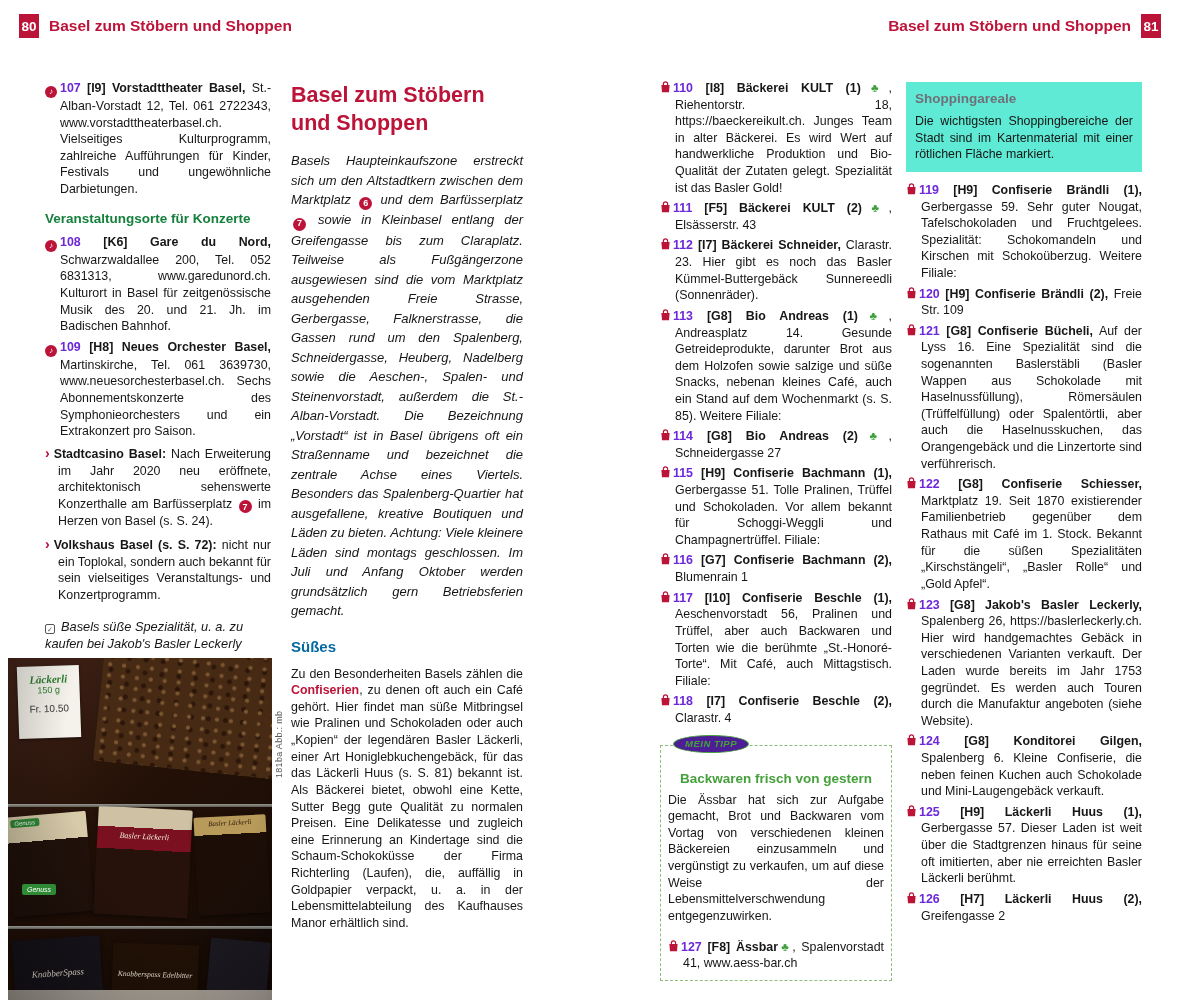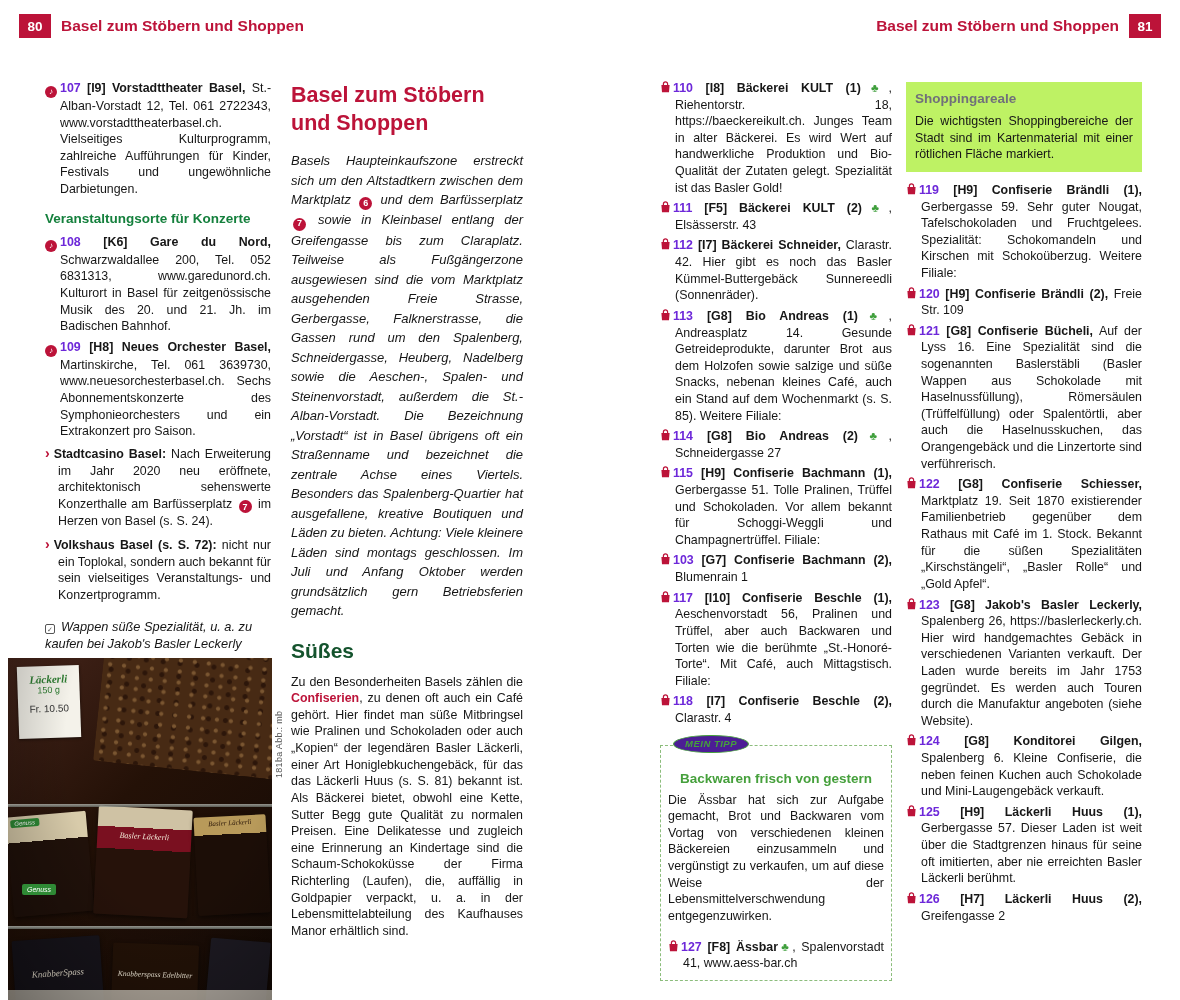--- a/index.html
+++ b/index.html
@@ -4,21 +4,21 @@
 <style>
   *{box-sizing:border-box}
   html,body{margin:0;padding:0}
   body{width:1180px;height:1000px;position:relative;background:#fff;overflow:hidden;
        font-family:"Liberation Sans",sans-serif;color:#161616}
 
   
   .hdr{position:absolute;top:14px;display:flex;align-items:center;gap:10px}
   .hdr--left{left:19px}
   .hdr--right{right:19px}
-  .pagenum{width:32px;height:24px;background:#bc1339;color:#fff;display:flex;align-items:center;
+  .pagenum{width:20px;height:24px;background:#bc1339;color:#fff;display:flex;align-items:center;
            justify-content:center;font-weight:bold;font-size:13.5px}
   .hdr-title{color:#bc1339;font-weight:bold;font-size:15.5px}
 
   
   .col{position:absolute;top:80px;font-size:12.4px;line-height:1.34;text-align:justify;hyphens:auto}
   .col1{left:45px;width:226px}
   .col2{left:291px;width:232px}
   .col3{left:660px;width:232px}
   .col4{left:906px;width:236px}
 
@@ -46,25 +46,25 @@
              vertical-align:-2px;margin:0 2px;text-indent:0}
 
   .photo-note{font-style:italic;margin-top:14px;text-align:left;font-size:12.8px;line-height:1.38}
   .note-icon{display:inline-block;width:10px;height:10px;border:1.2px solid #555;border-radius:2px;margin-right:6px;
              position:relative;top:1px;font-style:normal;font-size:7px;line-height:9px;text-align:center;color:#555}
   .note-icon::before{content:"\2713"}
 
   
   .main-title{color:#bc1339;font-size:21.5px;font-weight:bold;line-height:1.28;margin:2px 0 14px;text-align:left}
   .intro{font-style:italic;font-size:13px;line-height:1.5;margin-bottom:0}
-  .h-sub{color:#14532d;font-size:21px;font-weight:bold;margin:16px 0 9px;text-align:left}
+  .h-sub{color:#0369a1;font-size:15px;font-weight:bold;margin:16px 0 9px;text-align:left}
   .hl{color:#bc1339;font-weight:bold}
 
   
-  .graybox{background:#bef264;padding:8px 9px 9px;margin:2px 0 10px;text-align:justify}
+  .graybox{background:#5eead4;padding:8px 9px 9px;margin:2px 0 10px;text-align:justify}
   .graybox h4{margin:0 0 5px;color:#70707a;font-size:13.5px;text-align:left}
   .graybox p{margin:0}
 
   
   .tipbox{border:1.5px dashed #8cbd7c;position:relative;margin:18px 0 10px;padding:12px 7px 4px}
   .tip-badge{position:absolute;top:-11px;left:12px;background:#4c1d95;border:1.5px solid #46a03c;border-radius:50%;
              padding:2px 11px;color:#46a03c;font-size:9.5px;font-weight:bold;font-style:italic;letter-spacing:.5px}
   .tip-head{color:#46a03c;font-weight:bold;font-size:13.5px;margin:12px 0 4px;text-align:center}
   .tip-text{margin:0 0 14px}
 
@@ -129,21 +129,21 @@
       <p class="entry"><span class="icon-slot event-icon">♪</span><span class="enum">108</span> <b class="etag">[K6]</b> <b class="ename">Gare du Nord,</b><span> Schwarzwaldallee 200, Tel. 052 6831313, www.garedunord.ch. Kulturort in Basel für zeitgenössische Musik des 20. und 21. Jh. im Badischen Bahnhof.</span></p>
 
       <p class="entry"><span class="icon-slot event-icon">♪</span><span class="enum">109</span> <b class="etag">[H8]</b> <b class="ename">Neues Orchester Basel,</b><span> Martinskirche, Tel. 061 3639730, www.neuesorchesterbasel.ch. Sechs Abonnementskonzerte des Symphonieorchesters und ein Extrakonzert pro Saison.</span></p>
     </div>
   <div>
 
       <p class="bullet"><span class="chev"></span><b class="blabel">Stadtcasino Basel:</b><span> Nach Erweiterung im Jahr 2020 neu eröffnete, architektonisch sehenswerte Konzerthalle am Barfüsserplatz </span><span class="num-badge">7</span><span> im Herzen von Basel (s. S. 24).</span></p>
 
       <p class="bullet"><span class="chev"></span><b class="blabel">Volkshaus Basel (s. S. 72):</b><span> nicht nur ein Toplokal, sondern auch bekannt für sein vielseitiges Veranstaltungs- und Konzertprogramm.</span></p>
     </div>
-  <p class="photo-note"><span class="note-icon"></span><i>Wappen süße Spezialität, u. a. zu kaufen bei Jakob's Basler Leckerly</i></p>
+  <p class="photo-note"><span class="note-icon"></span><i>Basels süße Spezialität, u. a. zu kaufen bei Jakob's Basler Leckerly</i></p>
 </div>
 
 <div class="col col2">
   <h1 class="main-title">Basel zum Stöbern und Shoppen</h1>
   <p class="intro"><span>Basels Haupteinkaufszone erstreckt sich um den Altstadtkern zwischen dem Marktplatz </span><span class="num-badge">6</span><span> und dem Barfüsserplatz </span><span class="num-badge">7</span><span> sowie in Kleinbasel entlang der Greifengasse bis zum Claraplatz. Teilweise als Fußgängerzone ausgewiesen sind die vom Marktplatz ausgehenden Freie Strasse, Gerbergasse, Falknerstrasse, die Gassen rund um den Spalenberg, Schneidergasse, Heuberg, Nadelberg sowie die Aeschen-, Spalen- und Steinenvorstadt, außerdem die St.-Alban-Vorstadt. Die Bezeichnung „Vorstadt“ ist in Basel übrigens oft ein Straßenname und bezeichnet die zentrale Achse eines Viertels. Besonders das Spalenberg-Quartier hat ausgefallene, kreative Boutiquen und Läden zu bieten. Achtung: Viele kleinere Läden sind montags geschlossen. Im Juli und Anfang Oktober werden grundsätzlich gern Betriebsferien gemacht.</span></p>
   <h2 class="h-sub">Süßes</h2>
   <p><span>Zu den Besonderheiten Basels zählen die </span><span class="hl">Confiserien</span><span>, zu denen oft auch ein Café gehört. Hier findet man süße Mitbringsel wie Pralinen und Schokoladen oder auch „Kopien“ der legendären Basler Läckerli, einer Art Honiglebkuchengebäck, für das das Läckerli Huus (s. S. 81) bekannt ist. Als Bäckerei bietet, obwohl eine Kette, Sutter Begg gute Qualität zu normalen Preisen. Eine Delikatesse und zugleich eine Erinnerung an Kindertage sind die Schaum-Schokoküsse der Firma Richterling (Laufen), die, auffällig in Goldpapier verpackt, u. a. in der Lebensmittelabteilung des Kaufhauses Manor erhältlich sind.</span></p>
 </div>
 
 <div class="col col3">
@@ -155,41 +155,41 @@
           </svg></span><span class="enum">110</span> <b class="etag">[I8]</b> <b class="ename">Bäckerei KULT (1)</b><span class="clover">♣</span><span>, Riehentorstr. 18, https://baeckereikult.ch. Junges Team in alter Bäckerei. Es wird Wert auf handwerkliche Produktion und Bio-Qualität der Zutaten gelegt. Spezialität ist das Basler Gold!</span></p>
 
       <p class="entry"><span class="icon-slot bag-icon"><svg width="11" height="12" viewBox="0 0 11 12" aria-hidden="true">
             <path d="M3.4 4.6V3a2.1 2.1 0 0 1 4.2 0v1.6" fill="none" stroke="#bc1339" stroke-width="1.2"></path>
             <path d="M1.4 4h8.2l-.6 7.2H2z" fill="#bc1339"></path>
           </svg></span><span class="enum">111</span> <b class="etag">[F5]</b> <b class="ename">Bäckerei KULT (2)</b><span class="clover">♣</span><span>, Elsässerstr. 43</span></p>
 
       <p class="entry"><span class="icon-slot bag-icon"><svg width="11" height="12" viewBox="0 0 11 12" aria-hidden="true">
             <path d="M3.4 4.6V3a2.1 2.1 0 0 1 4.2 0v1.6" fill="none" stroke="#bc1339" stroke-width="1.2"></path>
             <path d="M1.4 4h8.2l-.6 7.2H2z" fill="#bc1339"></path>
-          </svg></span><span class="enum">112</span> <b class="etag">[I7]</b> <b class="ename">Bäckerei Schneider,</b><span> Clarastr. 42. Hier gibt es noch das Basler Kümmel-Buttergebäck Sunnereedli (Sonnenräder).</span></p>
+          </svg></span><span class="enum">112</span> <b class="etag">[I7]</b> <b class="ename">Bäckerei Schneider,</b><span> Clarastr. 23. Hier gibt es noch das Basler Kümmel-Buttergebäck Sunnereedli (Sonnenräder).</span></p>
 
       <p class="entry"><span class="icon-slot bag-icon"><svg width="11" height="12" viewBox="0 0 11 12" aria-hidden="true">
             <path d="M3.4 4.6V3a2.1 2.1 0 0 1 4.2 0v1.6" fill="none" stroke="#bc1339" stroke-width="1.2"></path>
             <path d="M1.4 4h8.2l-.6 7.2H2z" fill="#bc1339"></path>
           </svg></span><span class="enum">113</span> <b class="etag">[G8]</b> <b class="ename">Bio Andreas (1)</b><span class="clover">♣</span><span>, Andreasplatz 14. Gesunde Getreideprodukte, darunter Brot aus dem Holzofen sowie salzige und süße Snacks, nebenan kleines Café, auch ein Stand auf dem Wochenmarkt (s. S. 85). Weitere Filiale:</span></p>
 
       <p class="entry"><span class="icon-slot bag-icon"><svg width="11" height="12" viewBox="0 0 11 12" aria-hidden="true">
             <path d="M3.4 4.6V3a2.1 2.1 0 0 1 4.2 0v1.6" fill="none" stroke="#bc1339" stroke-width="1.2"></path>
             <path d="M1.4 4h8.2l-.6 7.2H2z" fill="#bc1339"></path>
           </svg></span><span class="enum">114</span> <b class="etag">[G8]</b> <b class="ename">Bio Andreas (2)</b><span class="clover">♣</span><span>, Schneidergasse 27</span></p>
 
       <p class="entry"><span class="icon-slot bag-icon"><svg width="11" height="12" viewBox="0 0 11 12" aria-hidden="true">
             <path d="M3.4 4.6V3a2.1 2.1 0 0 1 4.2 0v1.6" fill="none" stroke="#bc1339" stroke-width="1.2"></path>
             <path d="M1.4 4h8.2l-.6 7.2H2z" fill="#bc1339"></path>
           </svg></span><span class="enum">115</span> <b class="etag">[H9]</b> <b class="ename">Confiserie Bachmann (1),</b><span> Gerbergasse 51. Tolle Pralinen, Trüffel und Schokoladen. Vor allem bekannt für Schoggi-Weggli und Champagnertrüffel. Filiale:</span></p>
 
       <p class="entry"><span class="icon-slot bag-icon"><svg width="11" height="12" viewBox="0 0 11 12" aria-hidden="true">
             <path d="M3.4 4.6V3a2.1 2.1 0 0 1 4.2 0v1.6" fill="none" stroke="#bc1339" stroke-width="1.2"></path>
             <path d="M1.4 4h8.2l-.6 7.2H2z" fill="#bc1339"></path>
-          </svg></span><span class="enum">103</span> <b class="etag">[G7]</b> <b class="ename">Confiserie Bachmann (2),</b><span> Blumenrain 1</span></p>
+          </svg></span><span class="enum">116</span> <b class="etag">[G7]</b> <b class="ename">Confiserie Bachmann (2),</b><span> Blumenrain 1</span></p>
 
       <p class="entry"><span class="icon-slot bag-icon"><svg width="11" height="12" viewBox="0 0 11 12" aria-hidden="true">
             <path d="M3.4 4.6V3a2.1 2.1 0 0 1 4.2 0v1.6" fill="none" stroke="#bc1339" stroke-width="1.2"></path>
             <path d="M1.4 4h8.2l-.6 7.2H2z" fill="#bc1339"></path>
           </svg></span><span class="enum">117</span> <b class="etag">[I10]</b> <b class="ename">Confiserie Beschle (1),</b><span> Aeschenvorstadt 56, Pralinen und Trüffel, aber auch Backwaren und Torten wie die berühmte „St.-Honoré-Torte“. Mit Café, auch Mittagstisch. Filiale:</span></p>
 
       <p class="entry"><span class="icon-slot bag-icon"><svg width="11" height="12" viewBox="0 0 11 12" aria-hidden="true">
             <path d="M3.4 4.6V3a2.1 2.1 0 0 1 4.2 0v1.6" fill="none" stroke="#bc1339" stroke-width="1.2"></path>
             <path d="M1.4 4h8.2l-.6 7.2H2z" fill="#bc1339"></path>
           </svg></span><span class="enum">118</span> <b class="etag">[I7]</b> <b class="ename">Confiserie Beschle (2),</b><span> Clarastr. 4</span></p>

